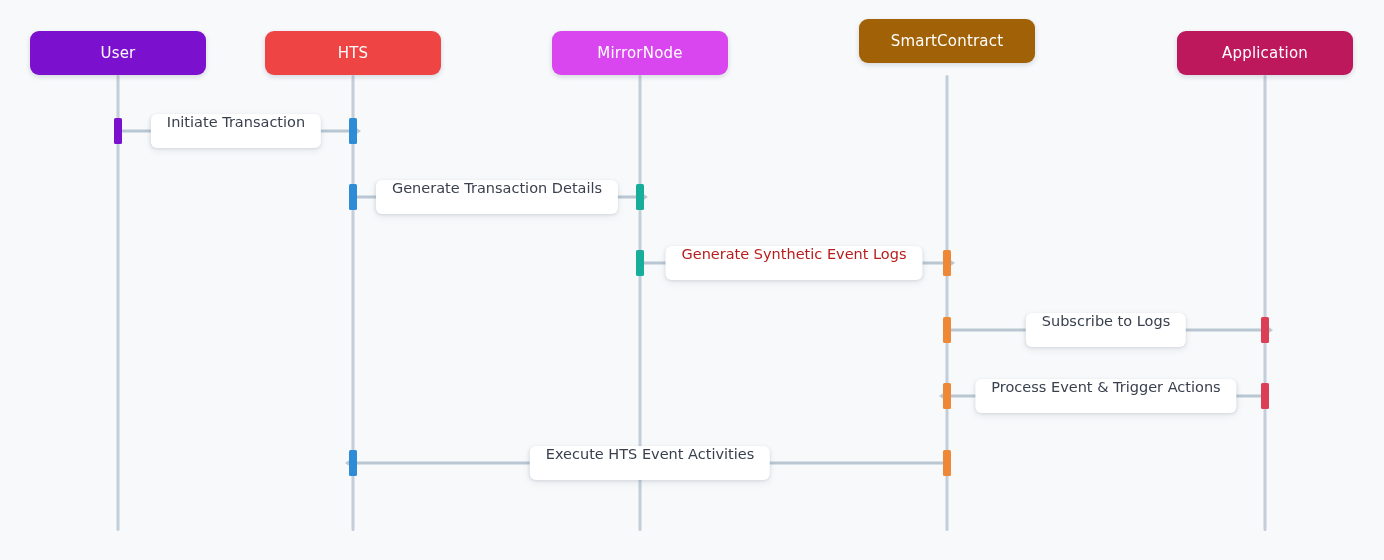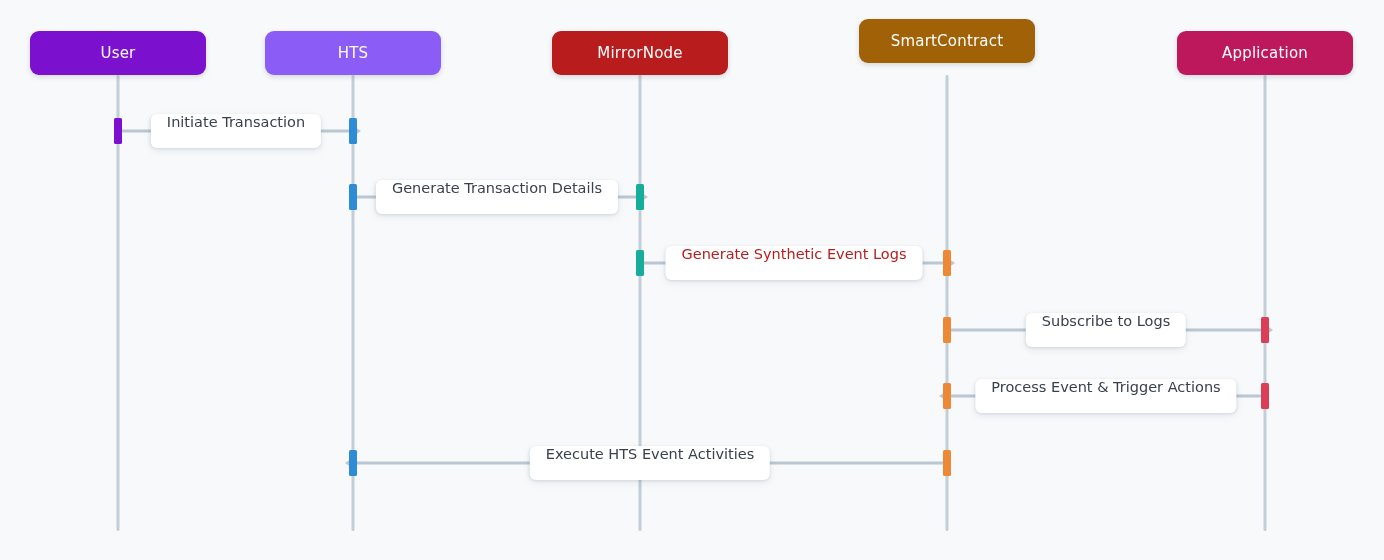--- a/index.html
+++ b/index.html
@@ -130,24 +130,24 @@
       <div class="activation" style="left: 1265px; top: 330px; background: rgb(219, 62, 85);"></div>
       <div class="activation" style="left: 947px; top: 396px; background: rgb(237, 137, 54);"></div>
       <div class="activation" style="left: 1265px; top: 396px; background: rgb(219, 62, 85);"></div>
       <div class="activation" style="left: 353px; top: 463px; background: rgb(46, 139, 214);"></div>
       <div class="activation" style="left: 947px; top: 463px; background: rgb(237, 137, 54);"></div>
     </div>
   <div id="participants-layer">
       <div class="participant" style="left: 118px; top: 31px; background: rgb(123, 16, 207);">
         <span>User</span>
       </div>
-      <div class="participant" style="left: 353px; top: 31px; background: #8b5cf6;">
+      <div class="participant" style="left: 353px; top: 31px; background: #ef4444;">
         <span>HTS</span>
       </div>
-      <div class="participant" style="left: 640px; top: 31px; background: #b91c1c;">
+      <div class="participant" style="left: 640px; top: 31px; background: #d946ef;">
         <span>MirrorNode</span>
       </div>
       <div class="participant" style="left: 947px; top: 19px; background: #a16207;">
         <span>SmartContract</span>
       </div>
       <div class="participant" style="left: 1265px; top: 31px; background: #be185d; justify-content: center;">
         <span>Application</span>
       </div>
     </div>
   <div id="labels-layer">

